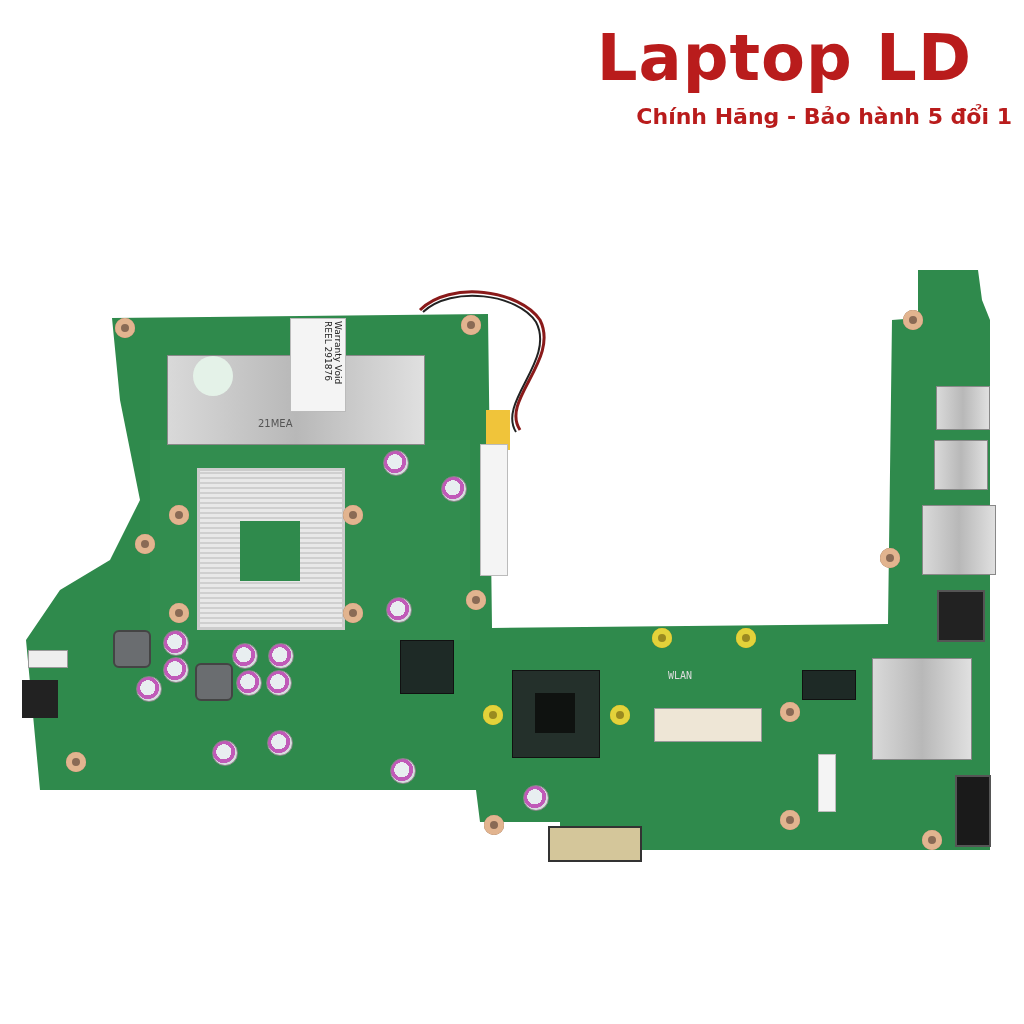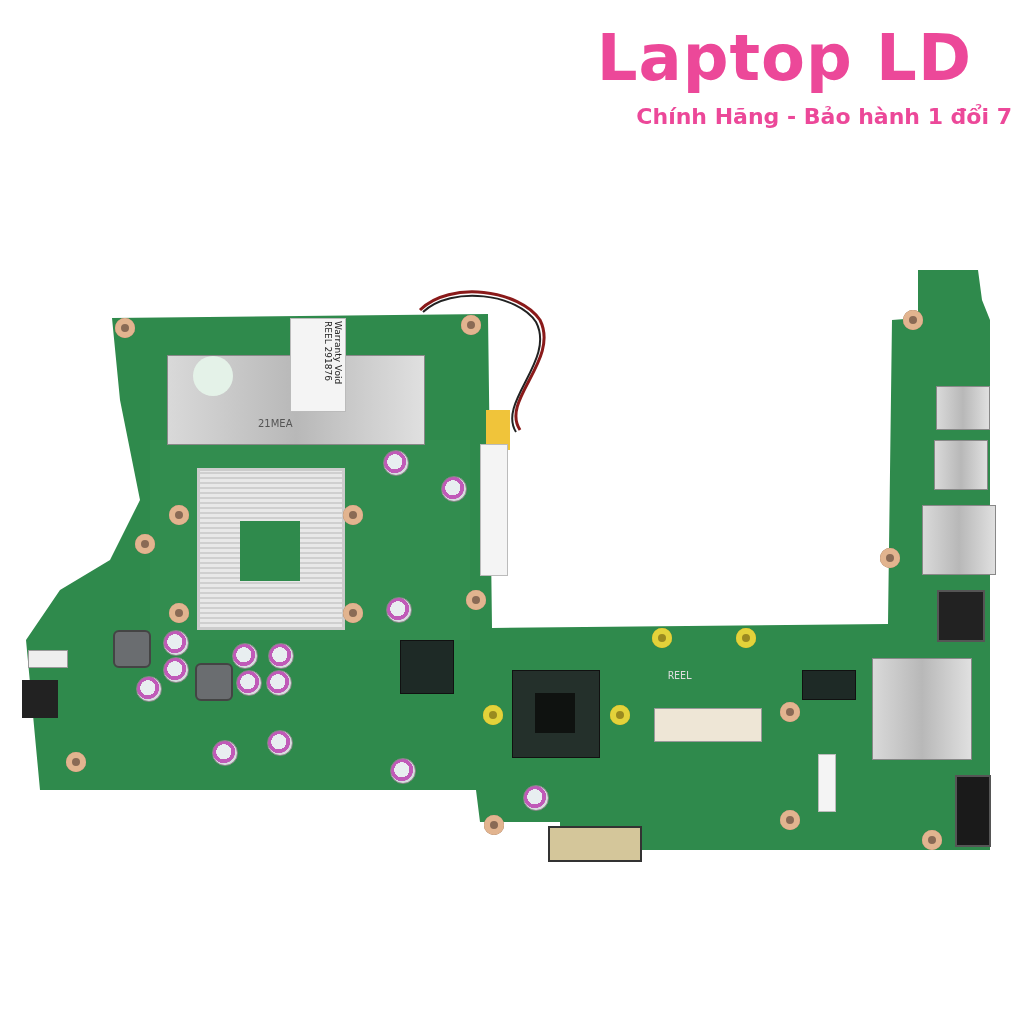--- a/index.html
+++ b/index.html
@@ -1,37 +1,37 @@
 <!DOCTYPE html>
 <html><head>
 <meta charset="utf-8">
 <style>
   html,body{margin:0;padding:0;background:#fff;}
   body{width:1024px;height:1024px;position:relative;overflow:hidden;font-family:"DejaVu Sans","Liberation Sans",sans-serif;}
-  .brand{position:absolute;right:52px;top:22px;text-align:right;color:#ec4899;}
+  .brand{position:absolute;right:52px;top:22px;text-align:right;color:#b91c1c;}
   .brand .title{font-size:64px;font-weight:bold;line-height:72px;letter-spacing:1px;}
   .brand .sub{font-size:22px;font-weight:bold;line-height:30px;margin-top:8px;margin-right:-40px;}
   .board{position:absolute;left:0;top:0;width:1024px;height:1024px;}
   .pcb{fill:#2f8a4c;}
   .pcb2{fill:#3a9656;}
   .part{position:absolute;box-sizing:border-box;}
   .hole{position:absolute;width:20px;height:20px;border-radius:50%;background:#e2b48f;box-shadow:inset 0 0 0 6px #e2b48f, inset 0 0 0 10px #8a6a55;}
   .hole.y{background:#e3d23a;box-shadow:inset 0 0 0 6px #e3d23a, inset 0 0 0 10px #9a8a20;}
   .cap{position:absolute;width:24px;height:24px;border-radius:50%;background:radial-gradient(circle at 45% 45%,#e8eef0 0 40%,#c05ab8 41% 60%,#d8dcdf 61%);border:1px solid #888;}
   .ind{position:absolute;width:34px;height:34px;border-radius:6px;background:#6a6d70;border:2px solid #444;color:#ccc;font-size:8px;display:flex;align-items:center;justify-content:center;}
   .chip{position:absolute;background:#1e2a26;border:1px solid #111;}
   .label{position:absolute;background:#f4f4f4;border:1px solid #bbb;color:#222;font-size:9px;}
   .metal{position:absolute;background:linear-gradient(90deg,#d9d9d9,#b8b8b8,#e0e0e0);border:1px solid #888;}
 </style>
 </head>
 <body>
 
 <div class="brand">
   <div class="title">Laptop LD</div>
-  <div class="sub">Chính Hãng - Bảo hành 1 đổi 7</div>
+  <div class="sub">Chính Hãng - Bảo hành 5 đổi 1</div>
 </div>
 
 <div class="board">
   <svg width="1024" height="1024" style="position:absolute;left:0;top:0">
     <path class="pcb" d="M112,318 L488,314 L492,628 L888,624 L892,320 L918,318 L918,270 L978,270 L982,300 L990,320 L990,850 L560,850 L560,822 L480,822 L476,790 L40,790 L26,640 L60,590 L110,560 L140,500 L120,400 Z"></path>
     <path class="pcb2" d="M150,440 L470,440 L470,640 L150,640 Z" opacity="0.25"></path>
     <path d="M420,310 C450,280 520,290 540,320 C560,360 500,400 520,430" stroke="#8a1a1a" stroke-width="3" fill="none"></path>
     <path d="M423,312 C452,285 518,294 536,322 C556,360 497,402 516,432" stroke="#222" stroke-width="2" fill="none"></path>
     <rect x="486" y="410" width="24" height="40" fill="#f0c43a"></rect>
   </svg>
@@ -49,21 +49,21 @@
     <div style="position:absolute;left:40px;top:50px;width:60px;height:60px;background:#2f8a4c;"></div>
   </div>
 
   <div class="chip" style="left:400px;top:640px;width:52px;height:52px;"></div>
   <div class="chip" style="left:512px;top:670px;width:86px;height:86px;background:#24302b;">
     <div style="position:absolute;left:22px;top:22px;width:40px;height:40px;background:#0f1210;"></div>
   </div>
   <div class="chip" style="left:802px;top:670px;width:52px;height:28px;"></div>
 
   <div class="part" style="left:654px;top:708px;width:108px;height:34px;background:#eee6d6;border:1px solid #999;"></div>
-  <div style="position:absolute;left:668px;top:670px;font-size:10px;color:#ddd;font-family:'DejaVu Sans Mono',monospace;">REEL</div>
+  <div style="position:absolute;left:668px;top:670px;font-size:10px;color:#ddd;font-family:'DejaVu Sans Mono',monospace;">WLAN</div>
 
   <div class="metal" style="left:872px;top:658px;width:98px;height:100px;"></div>
 
   <div class="metal" style="left:936px;top:386px;width:52px;height:42px;"></div>
   <div class="metal" style="left:934px;top:440px;width:52px;height:48px;"></div>
   <div class="metal" style="left:922px;top:505px;width:72px;height:68px;"></div>
   <div class="part" style="left:937px;top:590px;width:48px;height:52px;background:#222;border:2px solid #555;"></div>
   <div class="part" style="left:955px;top:775px;width:36px;height:72px;background:#1a1a1a;border:2px solid #555;"></div>
 
   <div class="part" style="left:548px;top:826px;width:94px;height:36px;background:#d4c69a;border:2px solid #333;"></div>

